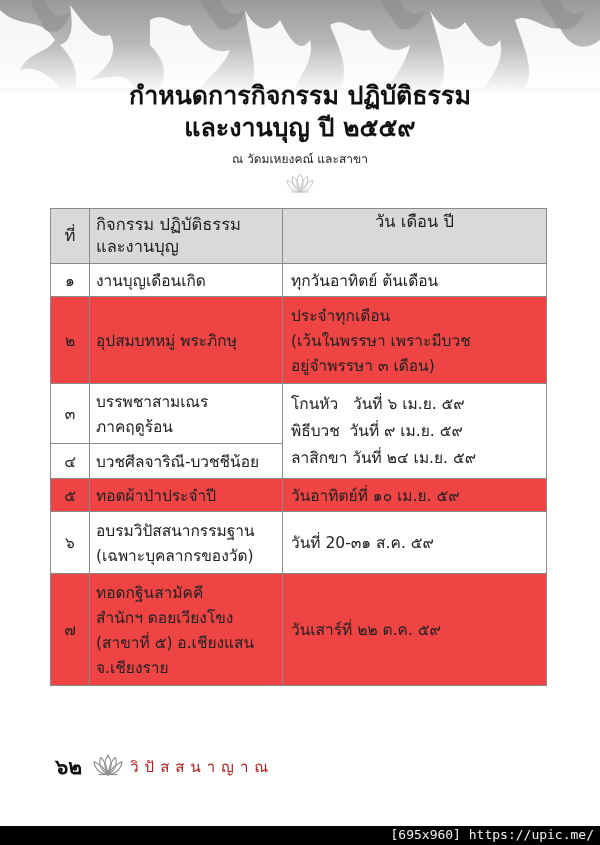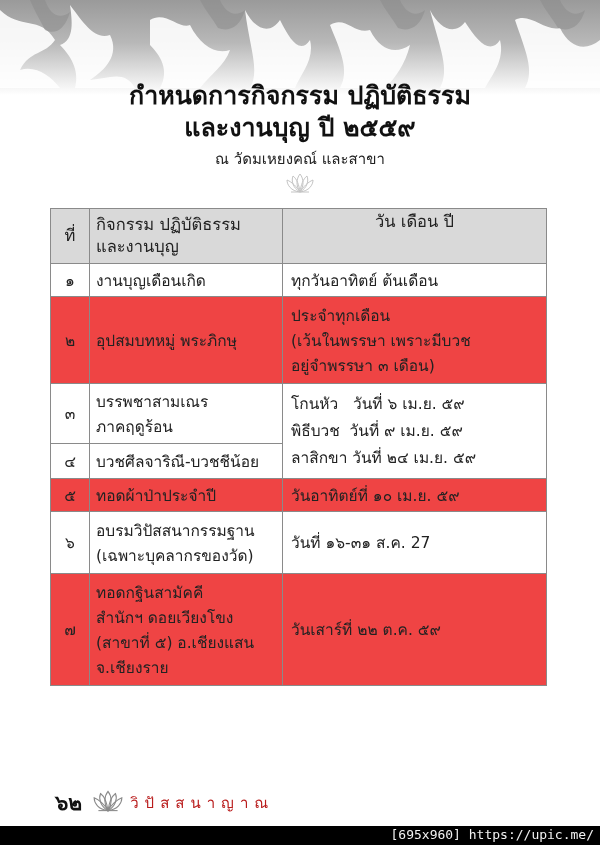--- a/index.html
+++ b/index.html
@@ -15,37 +15,37 @@
       position: absolute; left: 0; top: 0; width: 600px; height: 95px;
       background: linear-gradient(180deg, #9a9a9a 0%, #b8b8b8 45%, #e6e6e6 80%, #ffffff 100%);
       overflow: hidden;
     }
     .banner svg { position: absolute; left: 0; top: 0; }
     .title-block { position: absolute; left: 0; top: 80px; width: 600px; text-align: center; }
     .title-line {
       font-size: 25px; font-weight: bold; color: #111; line-height: 32px;
       font-family: "DejaVu Sans", sans-serif;
     }
-    .subtitle { font-size: 15px; color: #222; line-height: 26px; margin-top: 2px; }
+    .subtitle { font-size: 12px; color: #222; line-height: 26px; margin-top: 2px; }
     .lotus-top { position: absolute; left: 285px; top: 172px; }
     table.sched {
       position: absolute; left: 50px; top: 208px; width: 497px;
       border-collapse: collapse; font-size: 15.5px; color: #222;
       font-family: "DejaVu Sans", sans-serif;
     }
     table.sched td, table.sched th {
       border: 1.5px solid #8a8a8a; padding: 2px 6px; vertical-align: middle;
     }
     table.sched th { background: #d9d9d9; font-weight: normal; font-size: 16.5px; line-height: 22px; }
     .c-no { width: 26px; text-align: center; }
     .c-act { width: 180px; text-align: left; }
     .c-date { text-align: left; padding-left: 8px !important; }
     tr.gray td { background: #ef4444; }
     tr.white td { background: #ffffff; }
-    .footer { position: absolute; left: 55px; top: 786px; display: flex; align-items: center; }
+    .footer { position: absolute; left: 55px; top: 750px; display: flex; align-items: center; }
     .pg-num { font-size: 21px; font-weight: bold; color: #111; margin-right: 10px; }
     .footer-text { font-size: 15px; color: #b91c1c; letter-spacing: 6px; margin-left: 6px; }
     .watermark {
       position: absolute; right: 6px; top: 827px; color: #f2f2f2;
       font-family: "DejaVu Sans Mono", monospace; font-size: 13px;
     }
   </style>
 </head>
 <body>
 
@@ -148,21 +148,21 @@
             <div>วันอาทิตย์ที่ ๑๐ เม.ย. ๕๙</div>
           </td>
       </tr>
       <tr class="white" style="height: 62px;">
         <td class="c-no">๖</td>
         <td class="c-act">
           <div>อบรมวิปัสสนากรรมฐาน</div>
           <div>(เฉพาะบุคลากรของวัด)</div>
         </td>
         <td class="c-date">
-            <div>วันที่ ๑๖-๓๑ ส.ค. 27</div>
+            <div>วันที่ 20-๓๑ ส.ค. ๕๙</div>
           </td>
       </tr>
       <tr class="gray" style="height: 112px;">
         <td class="c-no">๗</td>
         <td class="c-act">
           <div>ทอดกฐินสามัคคี</div>
           <div>สำนักฯ ดอยเวียงโขง</div>
           <div>(สาขาที่ ๕) อ.เชียงแสน</div>
           <div>จ.เชียงราย</div>
         </td>

